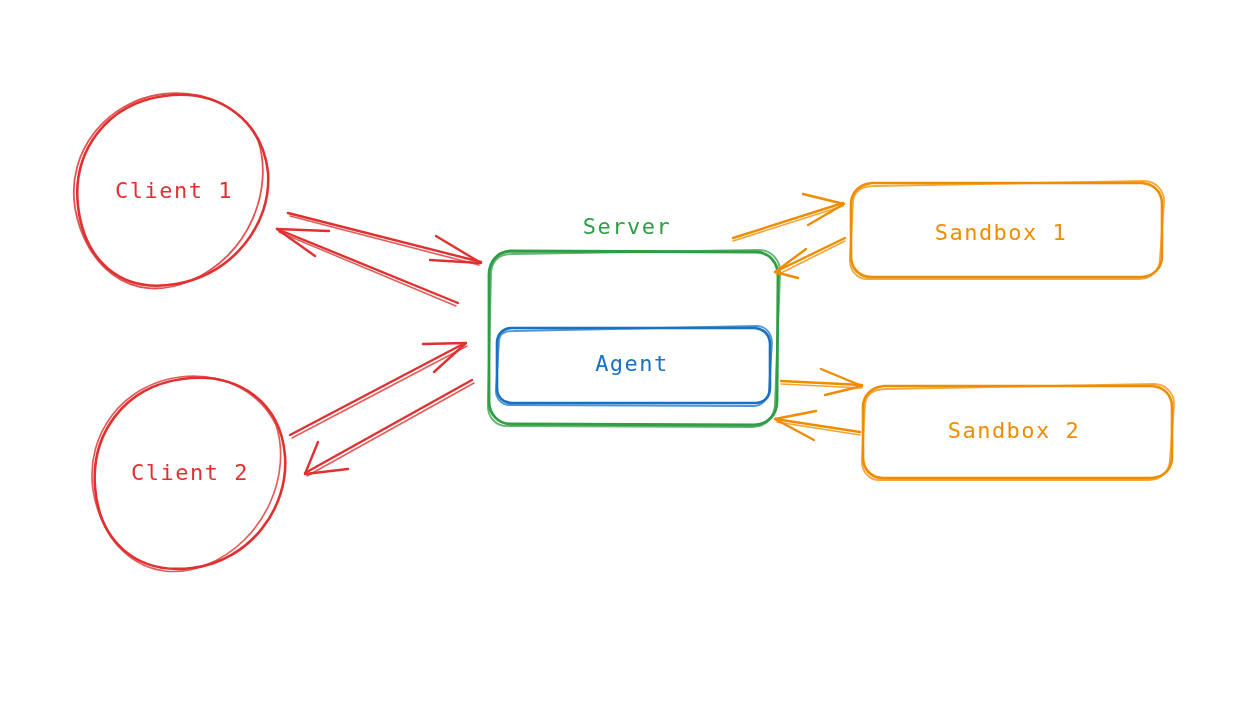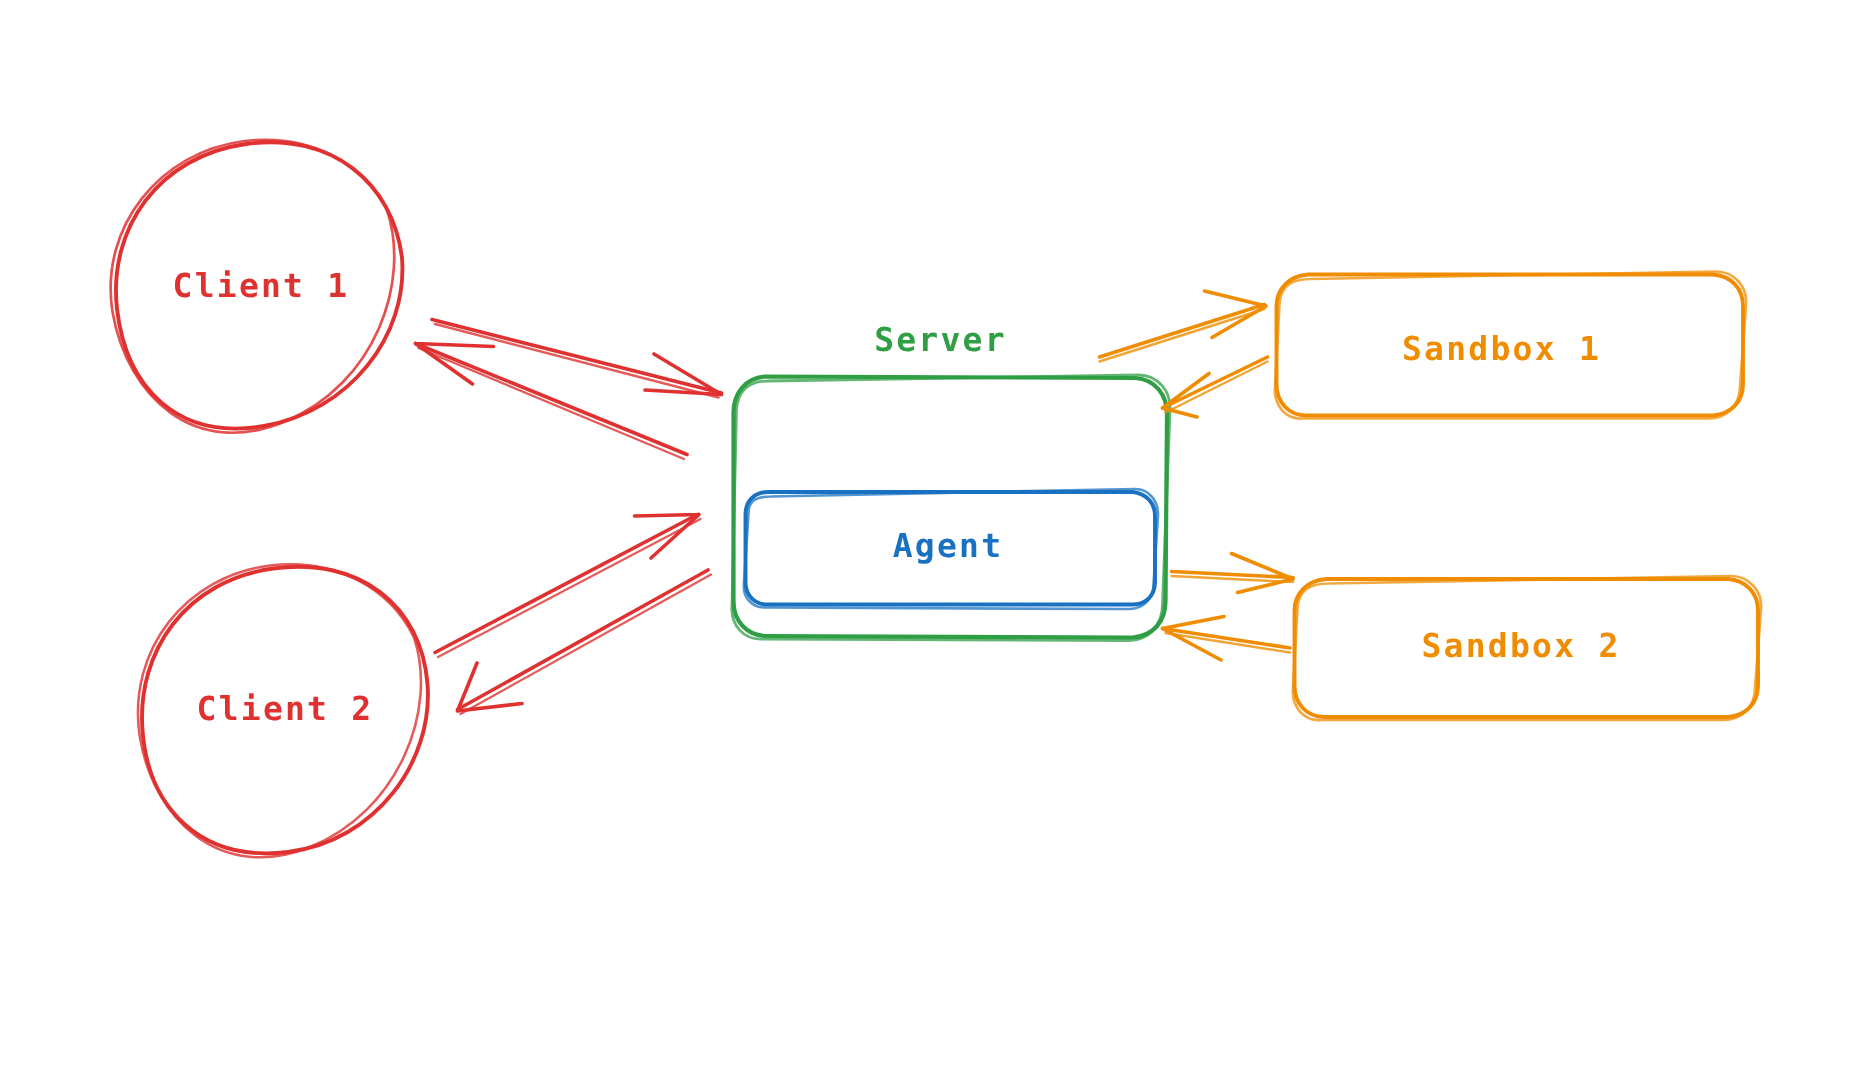--- a/index.html
+++ b/index.html
@@ -12,21 +12,20 @@
     width: 1238px;
     height: 718px;
     overflow: hidden;
     font-family: "DejaVu Sans Mono", "Liberation Mono", monospace;
   }
   #diagram-root {
     position: relative;
     width: 1238px;
     height: 718px;
     background: #ffffff;
-    font-weight: bold;
   }
   #diagram-svg {
     position: absolute;
     top: 0;
     left: 0;
     width: 1238px;
     height: 718px;
   }
   .sketch-stroke {
     fill: none;

